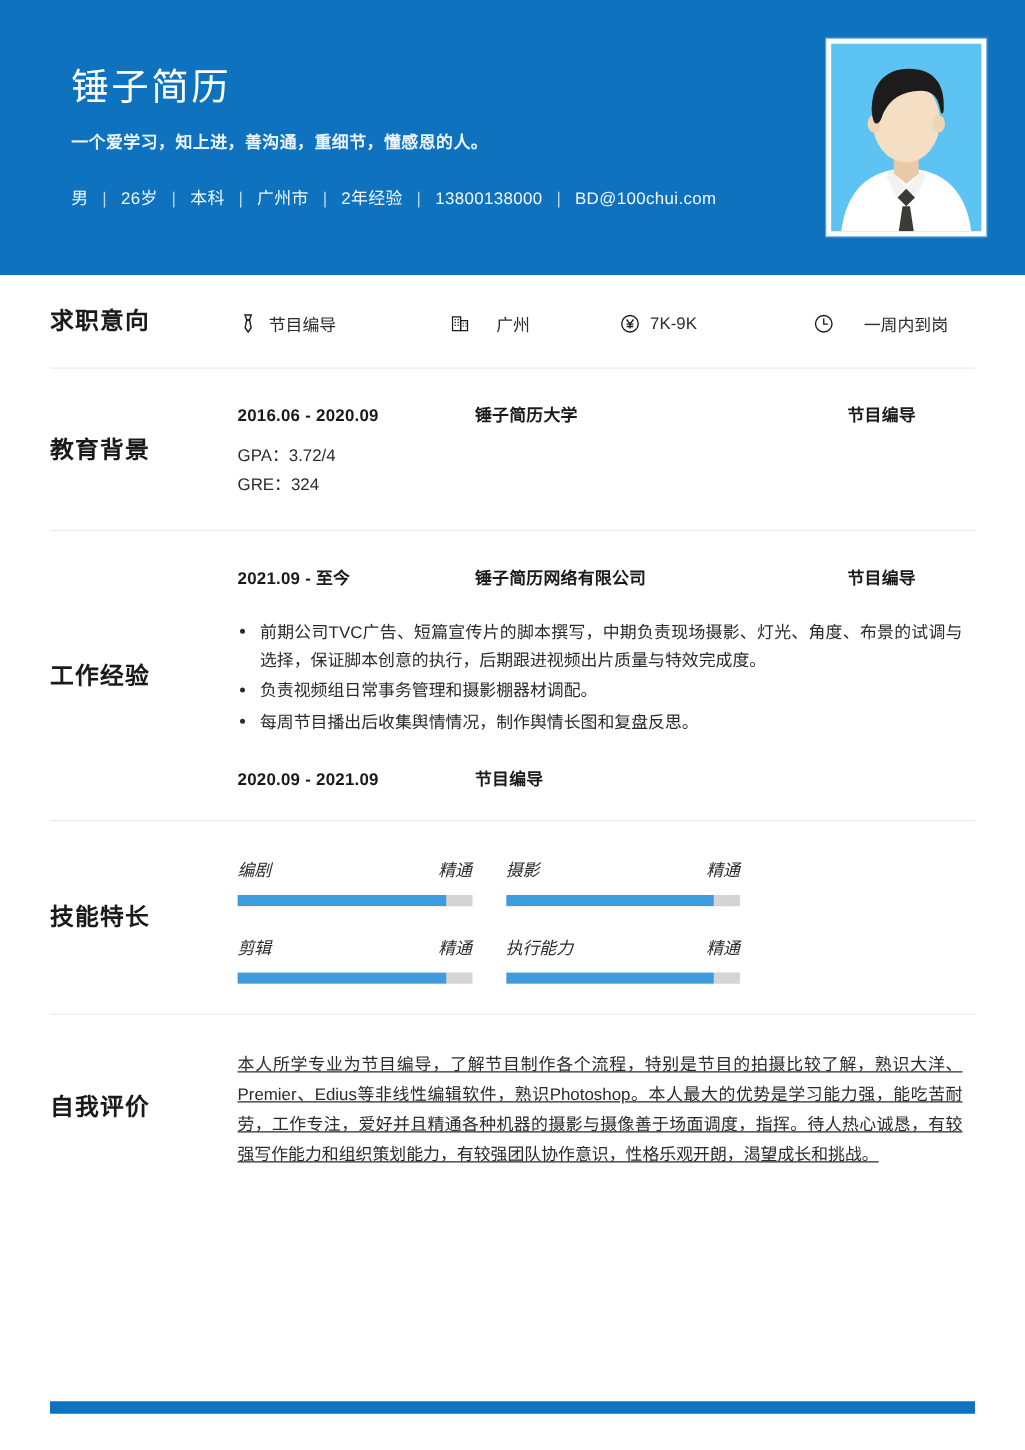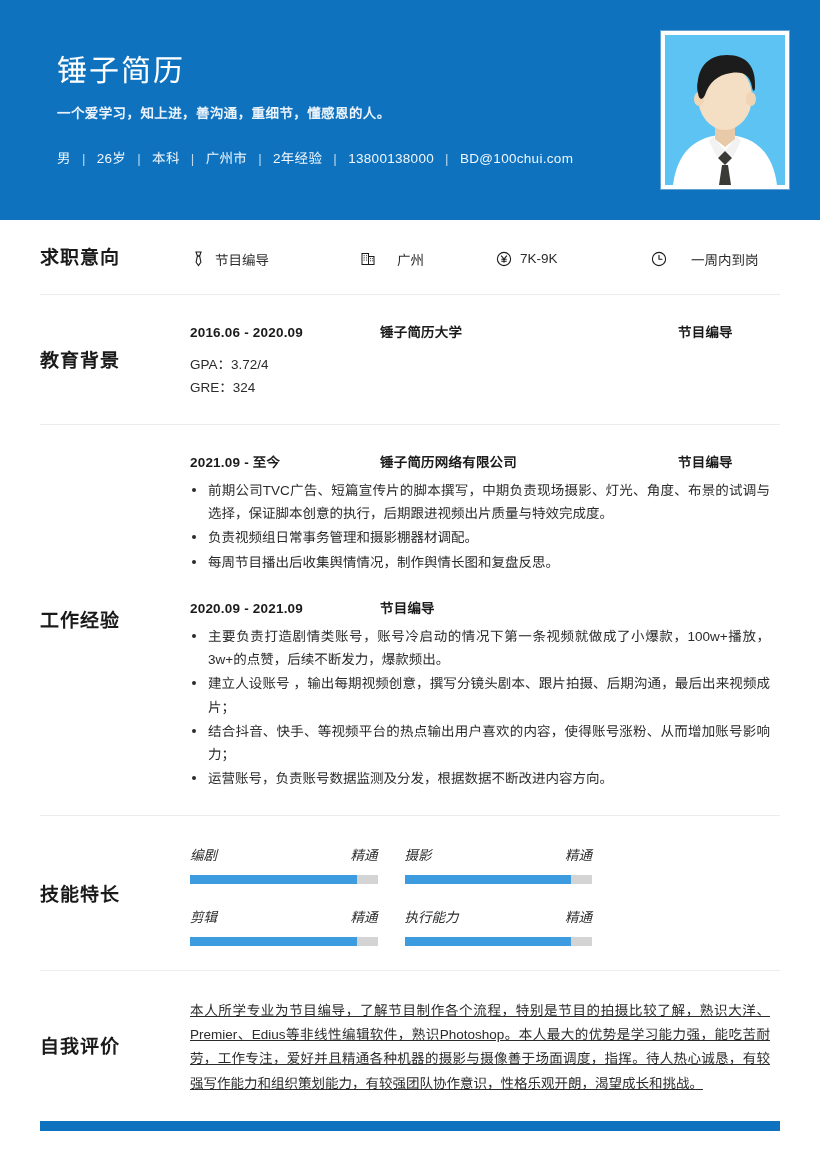--- a/index.html
+++ b/index.html
@@ -154,21 +154,21 @@
   .e-role  { width: 92px; flex: 0 0 92px; text-align: left; }
 
   .sub-lines {
     margin-top: 12px;
     font-size: 13.5px;
     color: #2b2b2b;
     line-height: 1.75;
   }
 
   .bullets {
-    margin-top: 8px;
+    margin-top: 23px;
     list-style: none;
   }
   .bullets li {
     position: relative;
     padding-left: 18px;
     font-size: 13.5px;
     line-height: 1.72;
     color: #2b2b2b;
     margin-bottom: 1px;
     text-align: justify;
@@ -375,26 +375,20 @@
             <li>负责视频组日常事务管理和摄影棚器材调配。</li>
             <li>每周节目播出后收集舆情情况，制作舆情长图和复盘反思。</li>
           </ul>
         </div>
 
         <div class="entry">
           <div class="entry-head">
             <span class="e-date">2020.09 - 2021.09</span>
             <span class="e-role">节目编导</span>
           </div>
-          <ul class="bullets">
-            <li>主要负责打造剧情类账号，账号冷启动的情况下第一条视频就做成了小爆款，100w+播放，3w+的点赞，后续不断发力，爆款频出。</li>
-            <li>建立人设账号 ，输出每期视频创意，撰写分镜头剧本、跟片拍摄、后期沟通，最后出来视频成片；</li>
-            <li>结合抖音、快手、等视频平台的热点输出用户喜欢的内容，使得账号涨粉、从而增加账号影响力；</li>
-            <li>运营账号，负责账号数据监测及分发，根据数据不断改进内容方向。</li>
-          </ul>
         </div>
 
       </div>
     </div>
 
     <div class="section">
       <div class="sec-title">技能特长</div>
       <div class="sec-body">
         <div class="skills-grid">
 

